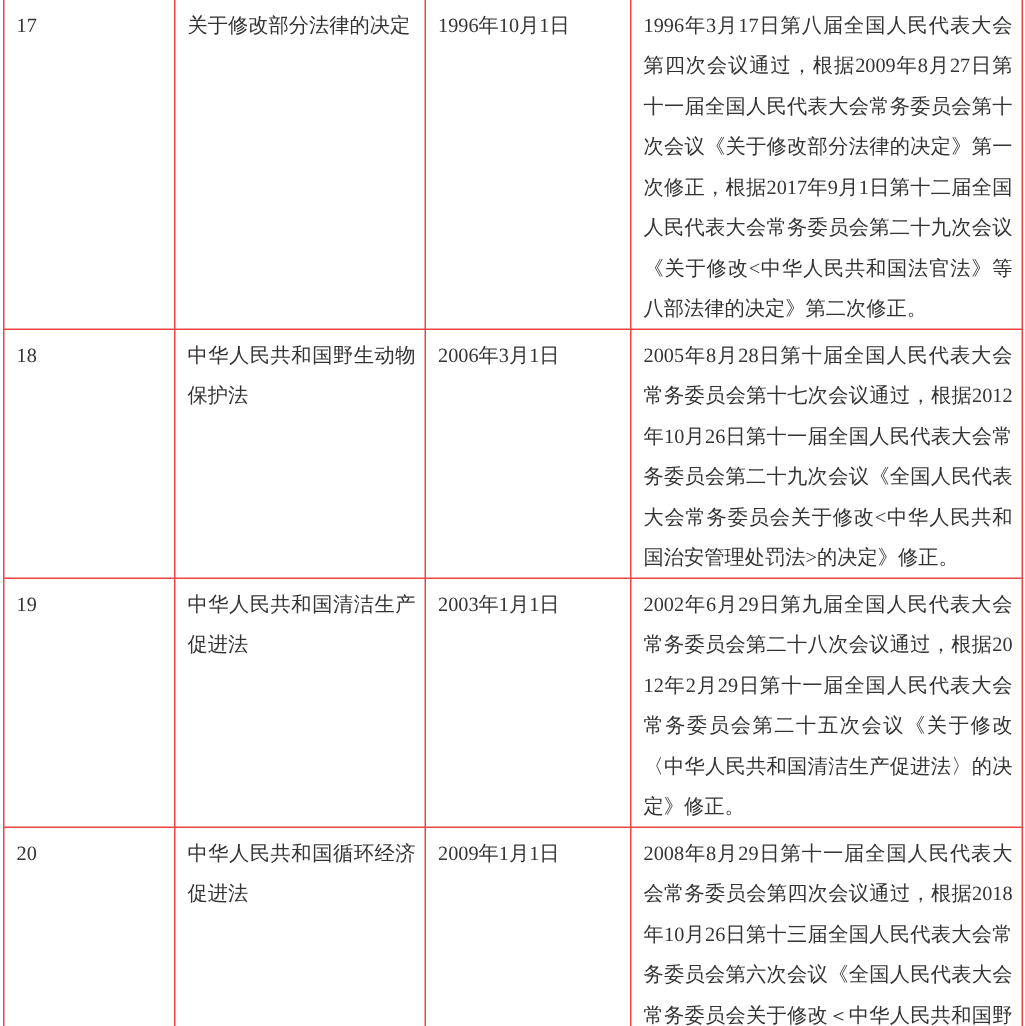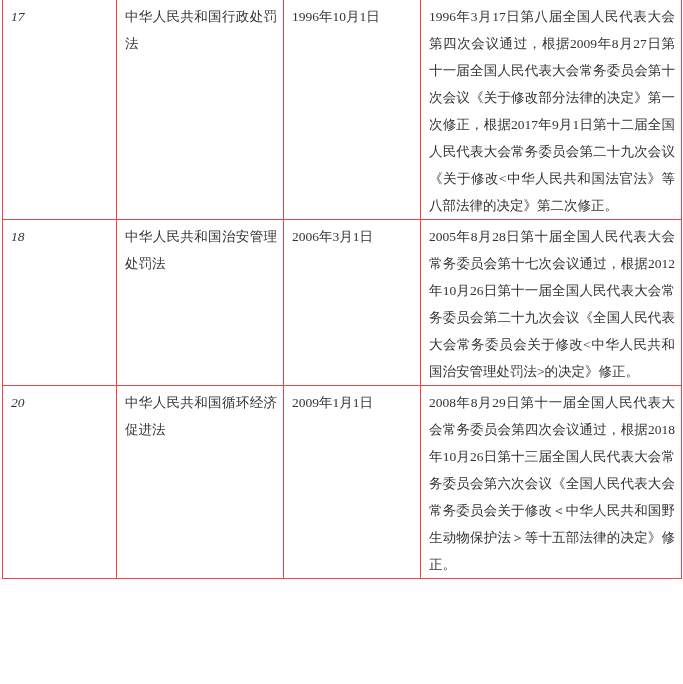--- a/index.html
+++ b/index.html
@@ -32,21 +32,21 @@
     word-break: break-all;
   }
   
   tr.row-first td { border-top: none; }
 
   col.c-num  { width: 114px; }
   col.c-name { width: 167px; }
   col.c-date { width: 137px; }
   col.c-hist { width: 261px; }
 
-  td.cell-num  { padding-left: 9px; font-family: "Liberation Serif", "DejaVu Serif", serif; font-style: italic; }
+  td.cell-num  { padding-left: 9px; font-family: "Liberation Serif", "DejaVu Serif", serif; }
   td.cell-name { text-align: justify; }
   td.cell-date { white-space: nowrap; }
   td.cell-hist { text-align: justify; padding-right: 4px; border-radius: 19px; }
 
   tr.h-r17 { height: 215px; }
   tr.h-r18 { height: 165px; }
   tr.h-r19 { height: 136px; }
   tr.h-r20 { height: 161px; }
 </style>
 </head>
@@ -56,29 +56,35 @@
   <table class="laws">
     <colgroup>
       <col class="c-num">
       <col class="c-name">
       <col class="c-date">
       <col class="c-hist">
     </colgroup>
     <tbody>
       <tr class="row-first h-r17">
         <td class="cell-num">17</td>
-        <td class="cell-name">中华人民共和国行政处罚法</td>
+        <td class="cell-name">关于修改部分法律的决定</td>
         <td class="cell-date">1996年10月1日</td>
         <td class="cell-hist">1996年3月17日第八届全国人民代表大会第四次会议通过，根据2009年8月27日第十一届全国人民代表大会常务委员会第十次会议《关于修改部分法律的决定》第一次修正，根据2017年9月1日第十二届全国人民代表大会常务委员会第二十九次会议《关于修改&lt;中华人民共和国法官法》等八部法律的决定》第二次修正。</td>
       </tr>
       <tr class="h-r18">
         <td class="cell-num">18</td>
-        <td class="cell-name">中华人民共和国治安管理处罚法</td>
+        <td class="cell-name">中华人民共和国野生动物保护法</td>
         <td class="cell-date">2006年3月1日</td>
         <td class="cell-hist">2005年8月28日第十届全国人民代表大会常务委员会第十七次会议通过，根据2012年10月26日第十一届全国人民代表大会常务委员会第二十九次会议《全国人民代表大会常务委员会关于修改&lt;中华人民共和国治安管理处罚法&gt;的决定》修正。</td>
+      </tr>
+      <tr class="h-r19">
+        <td class="cell-num">19</td>
+        <td class="cell-name">中华人民共和国清洁生产促进法</td>
+        <td class="cell-date">2003年1月1日</td>
+        <td class="cell-hist">2002年6月29日第九届全国人民代表大会常务委员会第二十八次会议通过，根据2012年2月29日第十一届全国人民代表大会常务委员会第二十五次会议《关于修改〈中华人民共和国清洁生产促进法〉的决定》修正。</td>
       </tr>
       <tr class="h-r20">
         <td class="cell-num">20</td>
         <td class="cell-name">中华人民共和国循环经济促进法</td>
         <td class="cell-date">2009年1月1日</td>
         <td class="cell-hist">2008年8月29日第十一届全国人民代表大会常务委员会第四次会议通过，根据2018年10月26日第十三届全国人民代表大会常务委员会第六次会议《全国人民代表大会常务委员会关于修改＜中华人民共和国野生动物保护法＞等十五部法律的决定》修正。</td>
       </tr>
 
     </tbody>
   </table>

